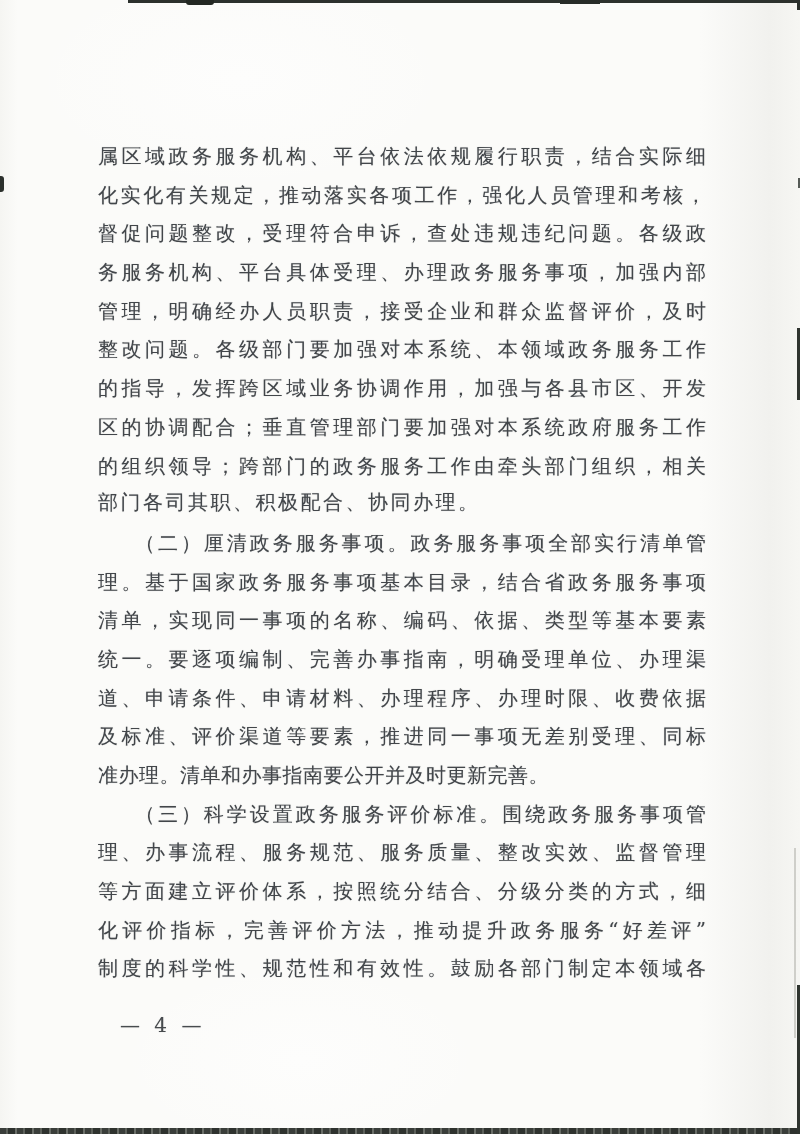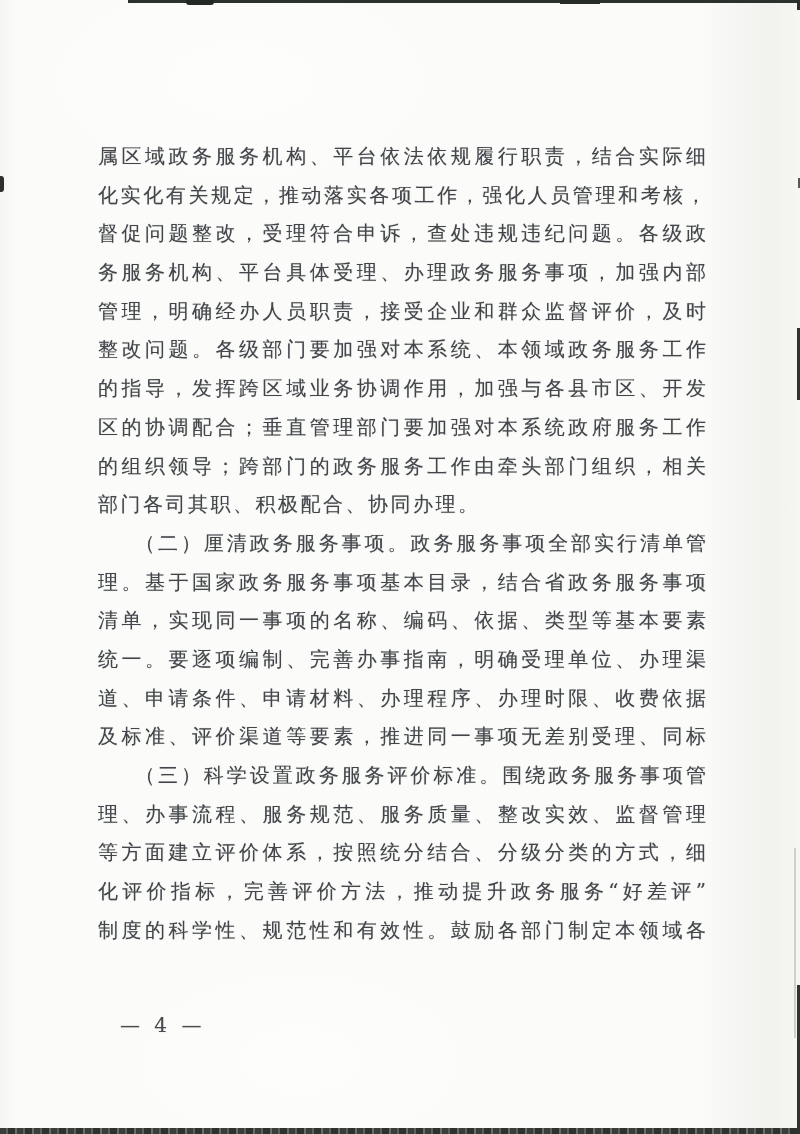--- a/index.html
+++ b/index.html
@@ -24,21 +24,21 @@
   .line{
     height:38.7px;
     line-height:38.7px;
     font-size:20px;
     white-space:nowrap;
   }
   
   .line.j{display:flex;justify-content:space-between;align-items:center;white-space:normal;}
   .line.j span{display:block;}
   .line.indent{padding-left:37px;}
-  .line.short-a{letter-spacing:2.5px;}
+  .line.short-a{letter-spacing:2.5px;font-family:Liberation Mono, monospace;}
   .line.short-b{letter-spacing:0.5px;}
   
   .page-number{
     position:absolute;
     left:120px; top:1008px;
     font-size:20px; line-height:34px;
     letter-spacing:4px;
     color:#474b4e;
     text-shadow:0 0 1px rgba(66,70,74,0.3);
   }
@@ -493,20 +493,21 @@
           <span>项</span>
           <span>无</span>
           <span>差</span>
           <span>别</span>
           <span>受</span>
           <span>理</span>
           <span>、</span>
           <span>同</span>
           <span>标</span>
         </div>
+      <div class="line short-b">准办理。清单和办事指南要公开并及时更新完善。</div>
     </div>
 
     <div>
       <div class="line j indent">
           <span>（</span>
           <span>三</span>
           <span>）</span>
           <span>科</span>
           <span>学</span>
           <span>设</span>

